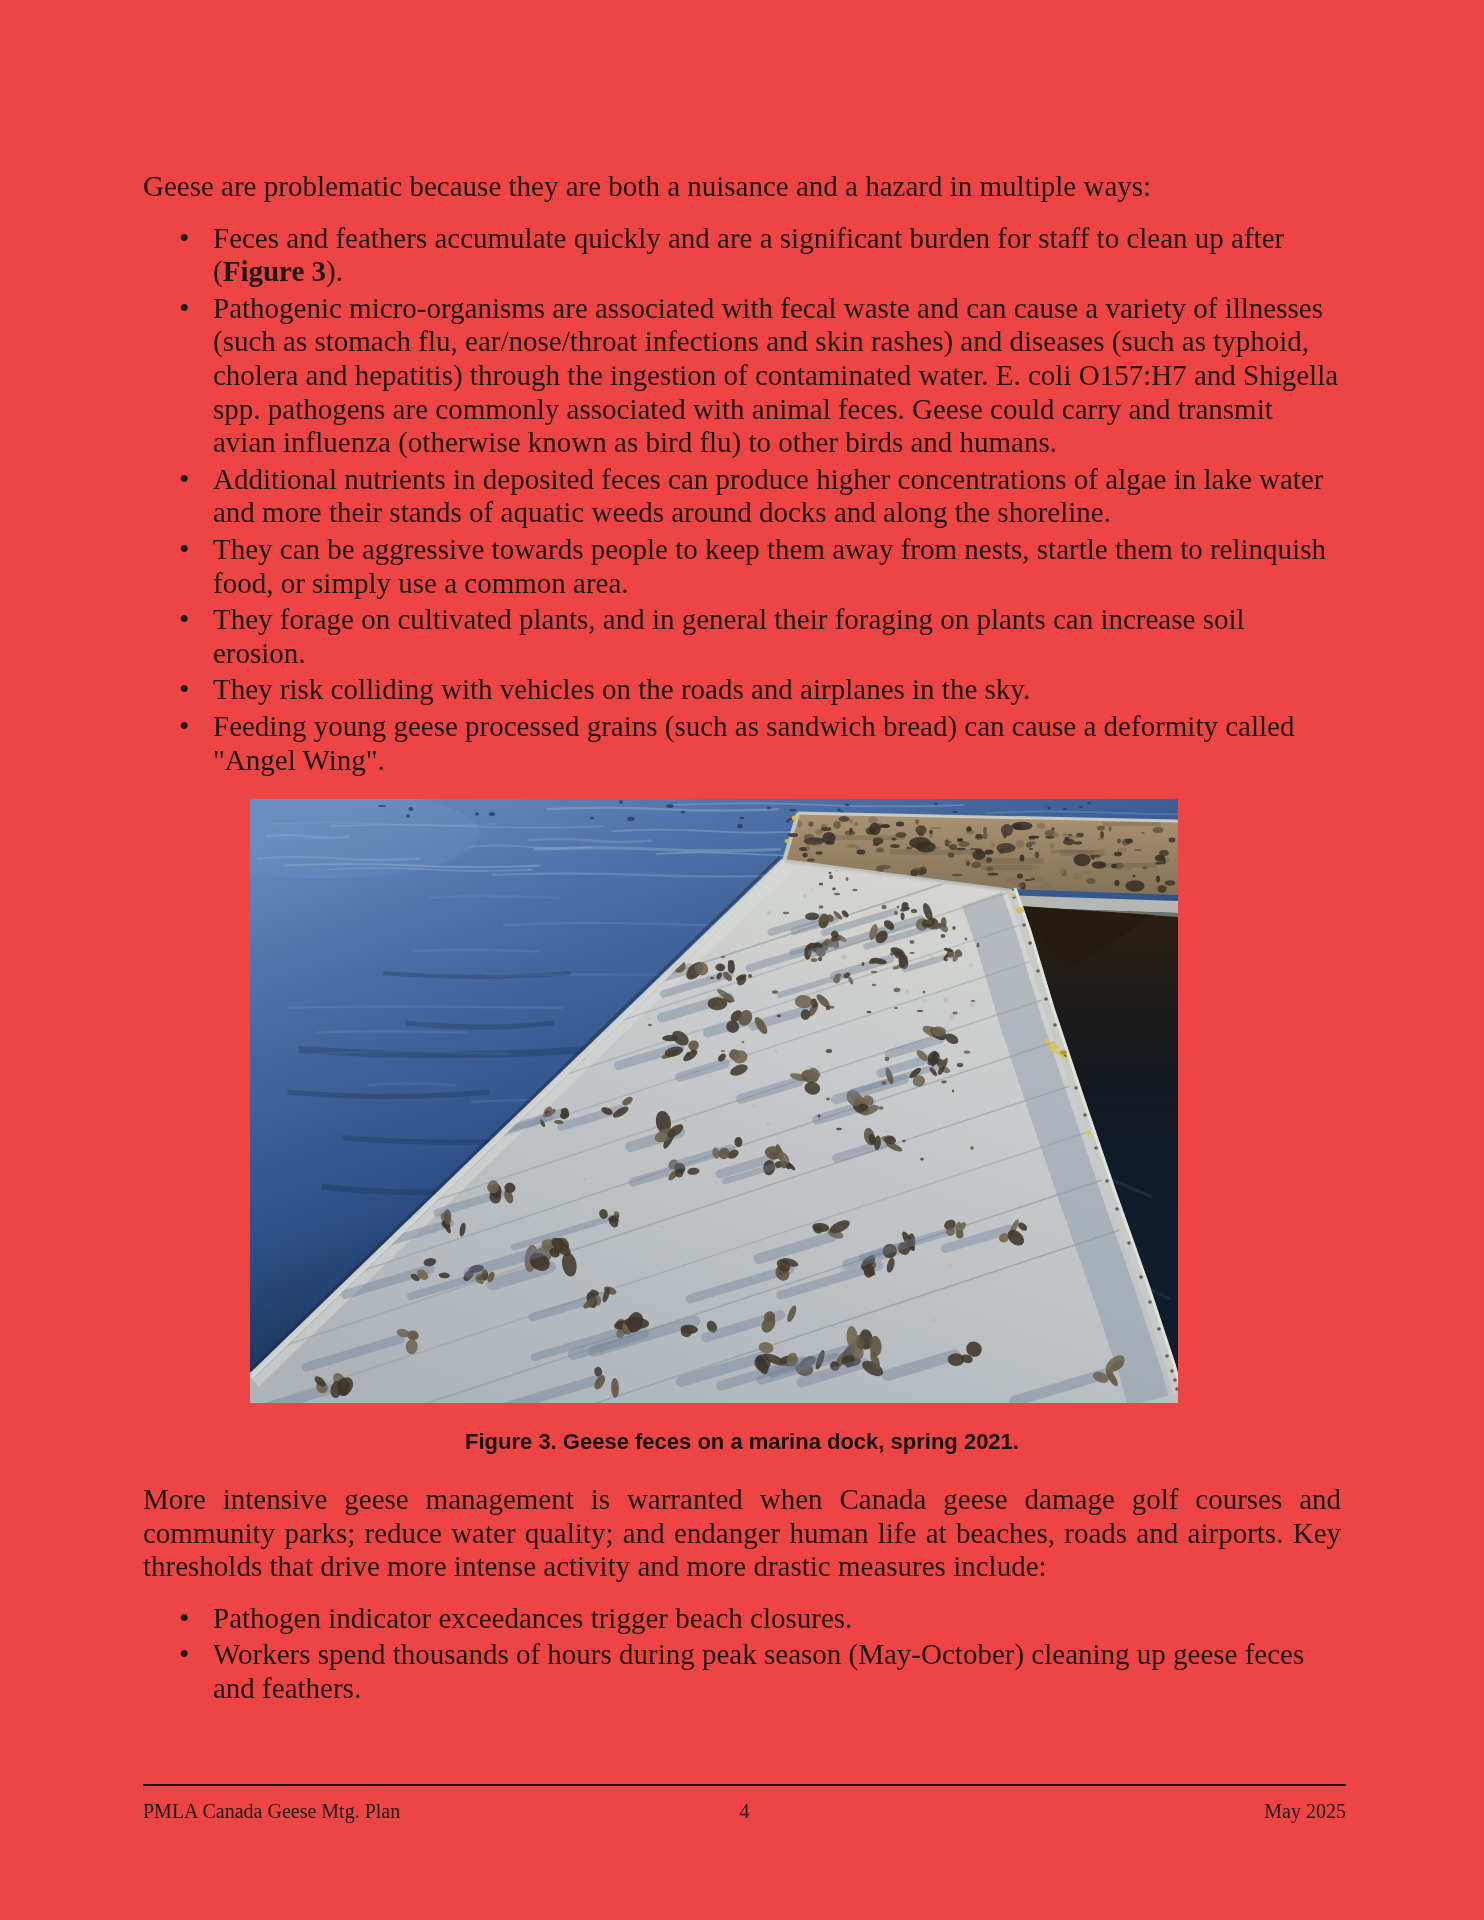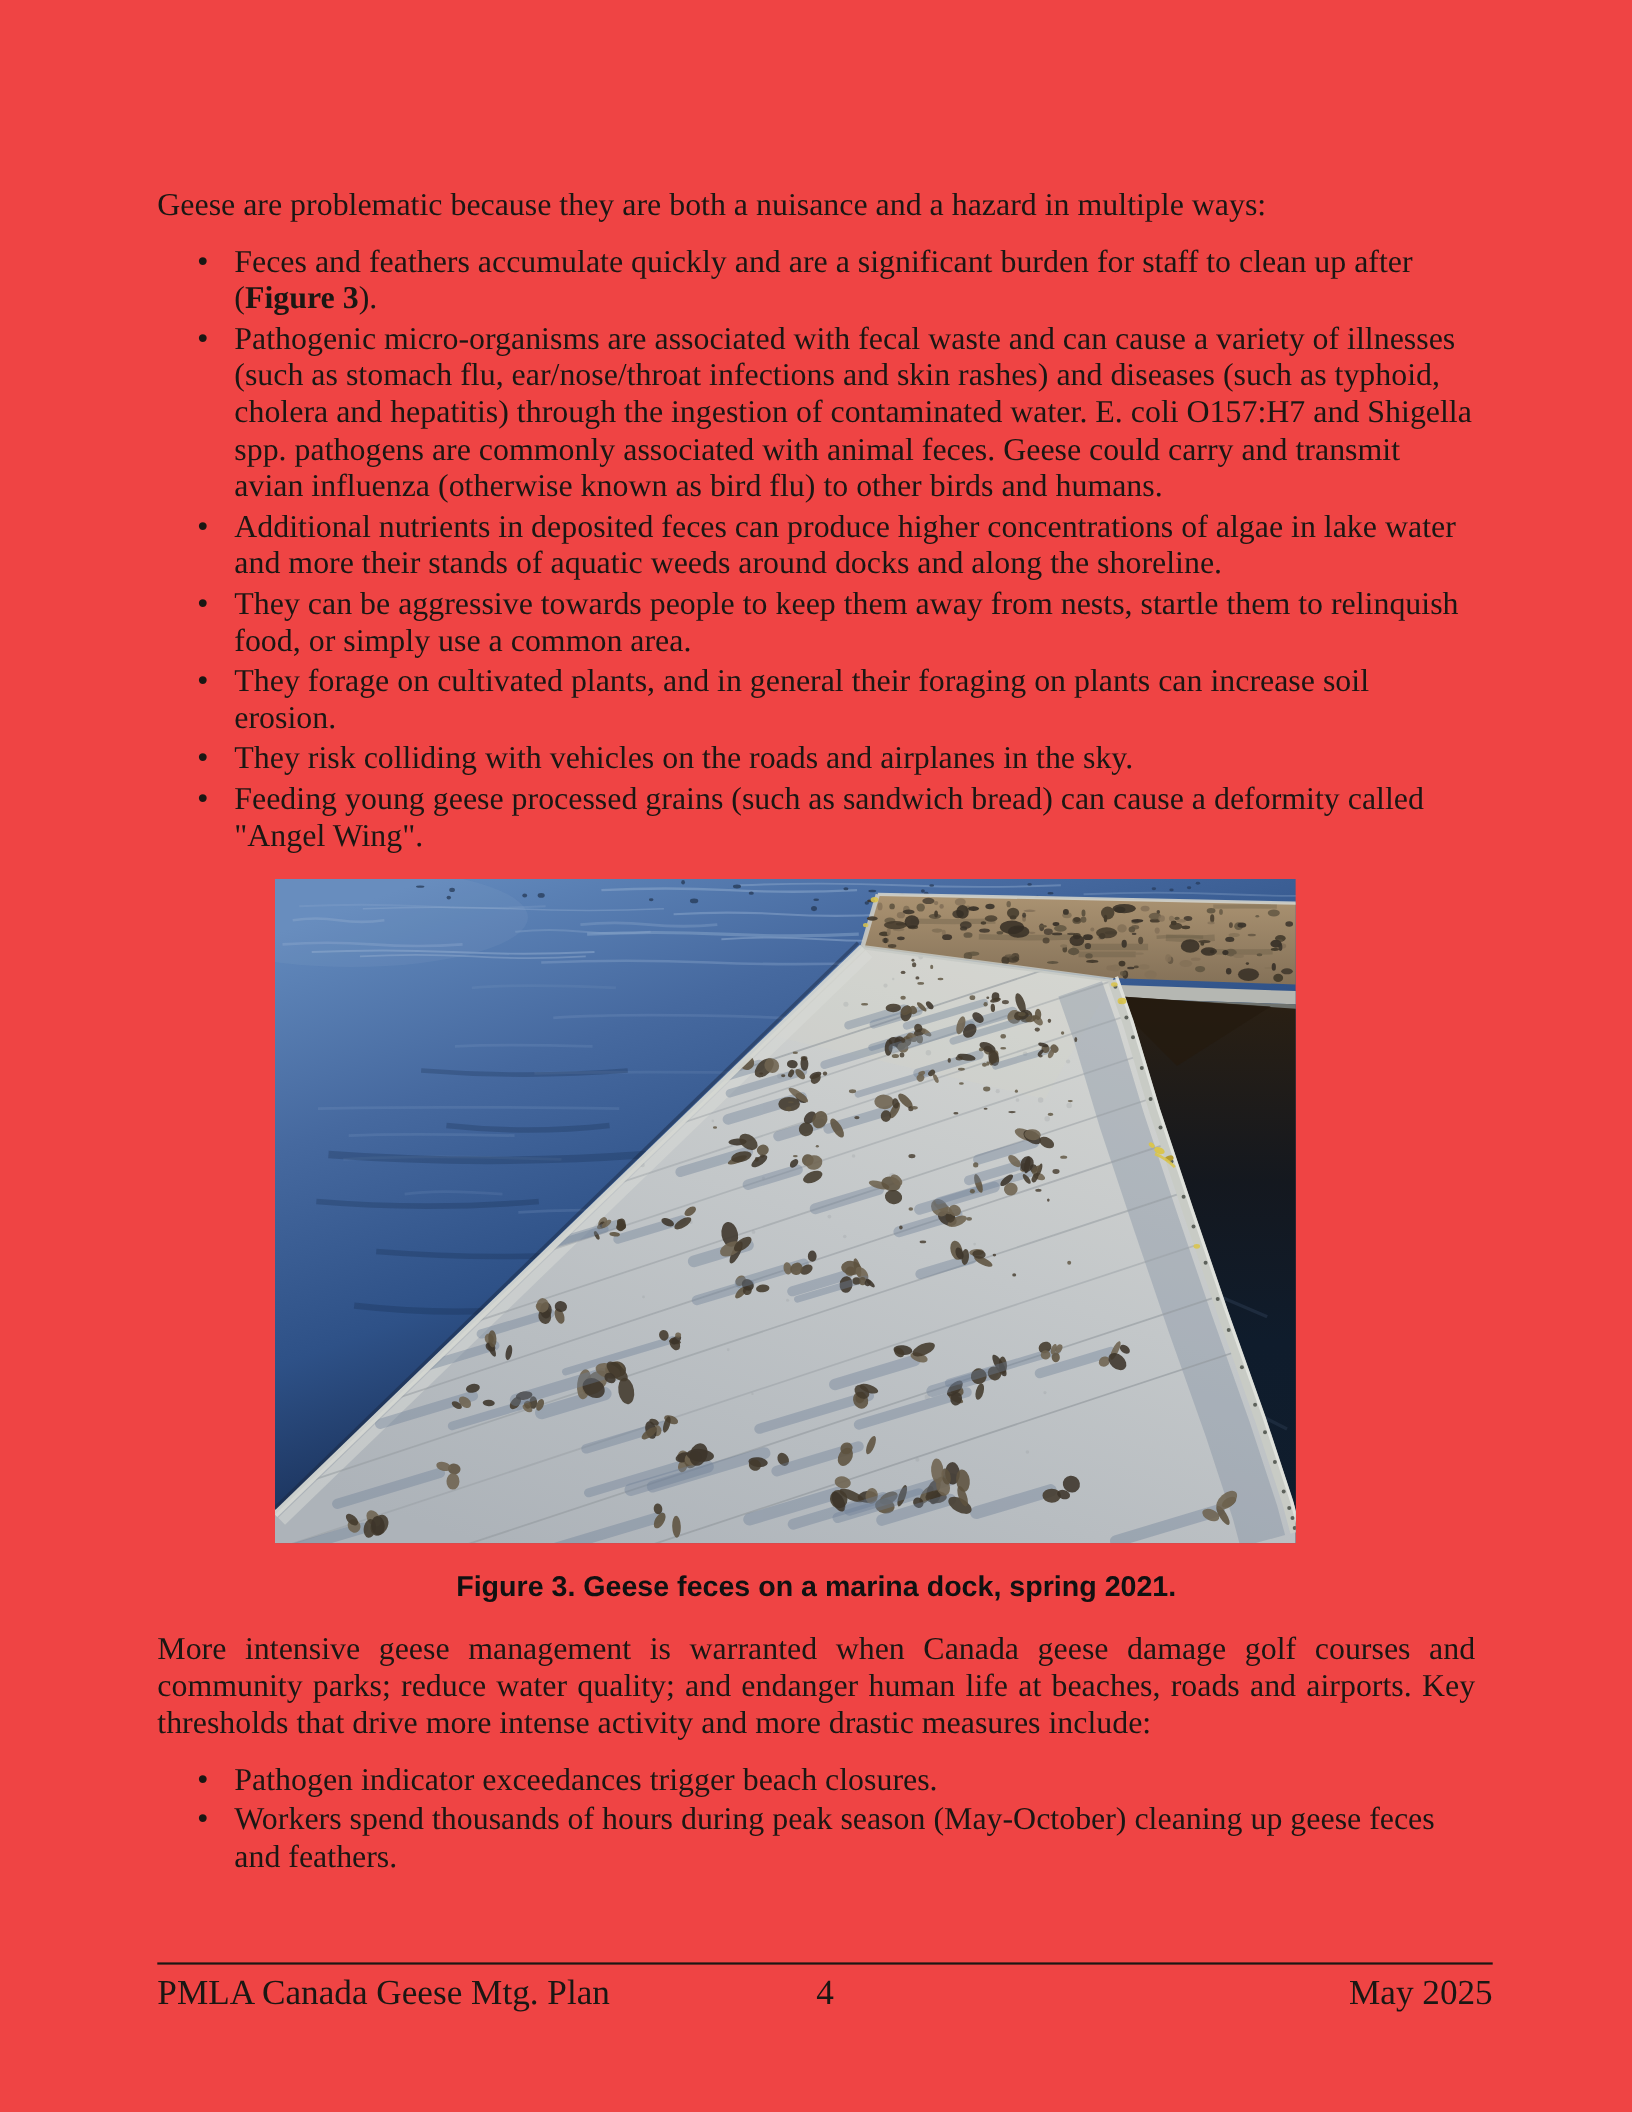--- a/index.html
+++ b/index.html
@@ -24,30 +24,30 @@
     font-size:30px;
   }
   .bold{font-weight:bold;}
   figure{margin:22px 0 0 107px;padding:0;width:928px;height:604px;}
   figure svg{display:block;width:928px;height:604px;}
   .caption{
     margin-top:24px;
     text-align:center;
     font-family:"Liberation Sans",sans-serif;
     font-weight:bold;
-    font-size:26px;line-height:30px;
+    font-size:22px;line-height:30px;
     color:#111;
   }
   .para2{margin-top:26px;text-align:justify;}
   .footer{
-    position:absolute;left:143px;right:127px;top:1784px;
+    position:absolute;left:143px;right:138px;top:1784px;
     border-top:2px solid #1b1713;
     padding-top:9px;
     display:grid;grid-template-columns:1fr auto 1fr;
-    font-size:32px;line-height:32px;gap:35px;
+    font-size:20px;line-height:32px;gap:35px;
   }
   .footer .fc{justify-self:center;}
   .footer .fr{justify-self:end;}
 </style>
 </head>
 <body>
 
 <div class="page">
 
   <p class="intro">Geese are problematic because they are both a nuisance and a hazard in multiple ways:</p>

